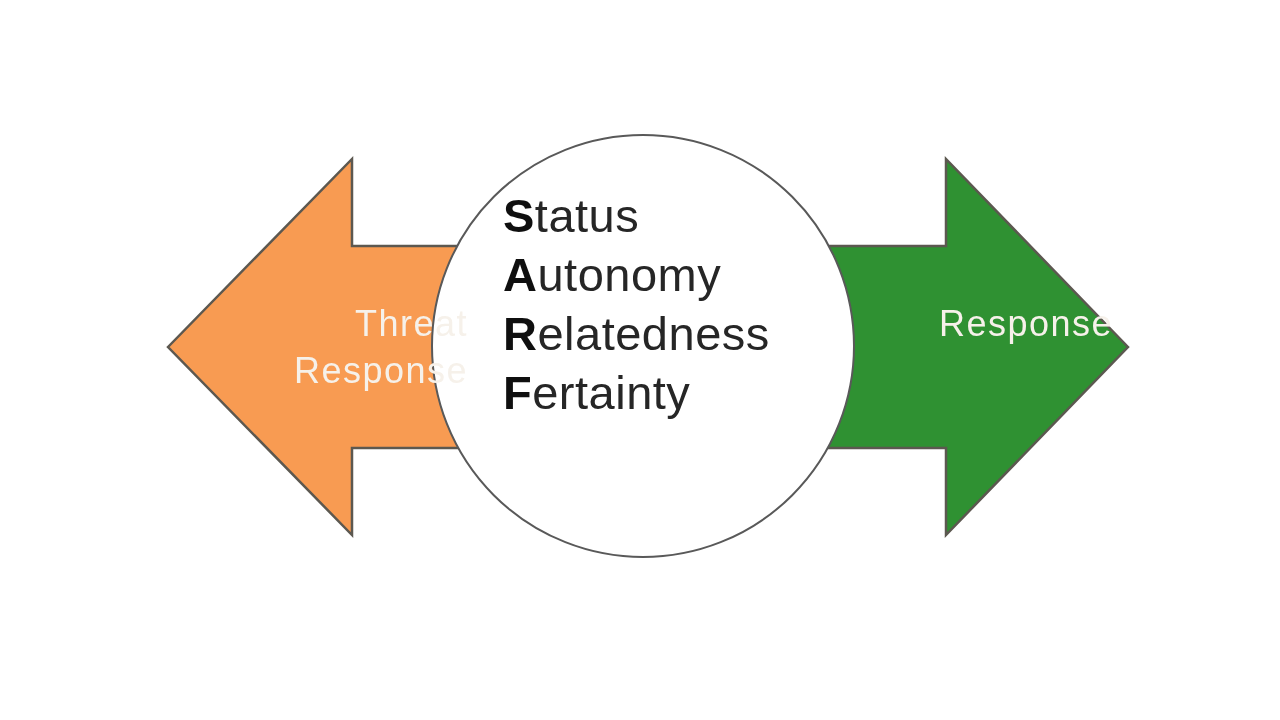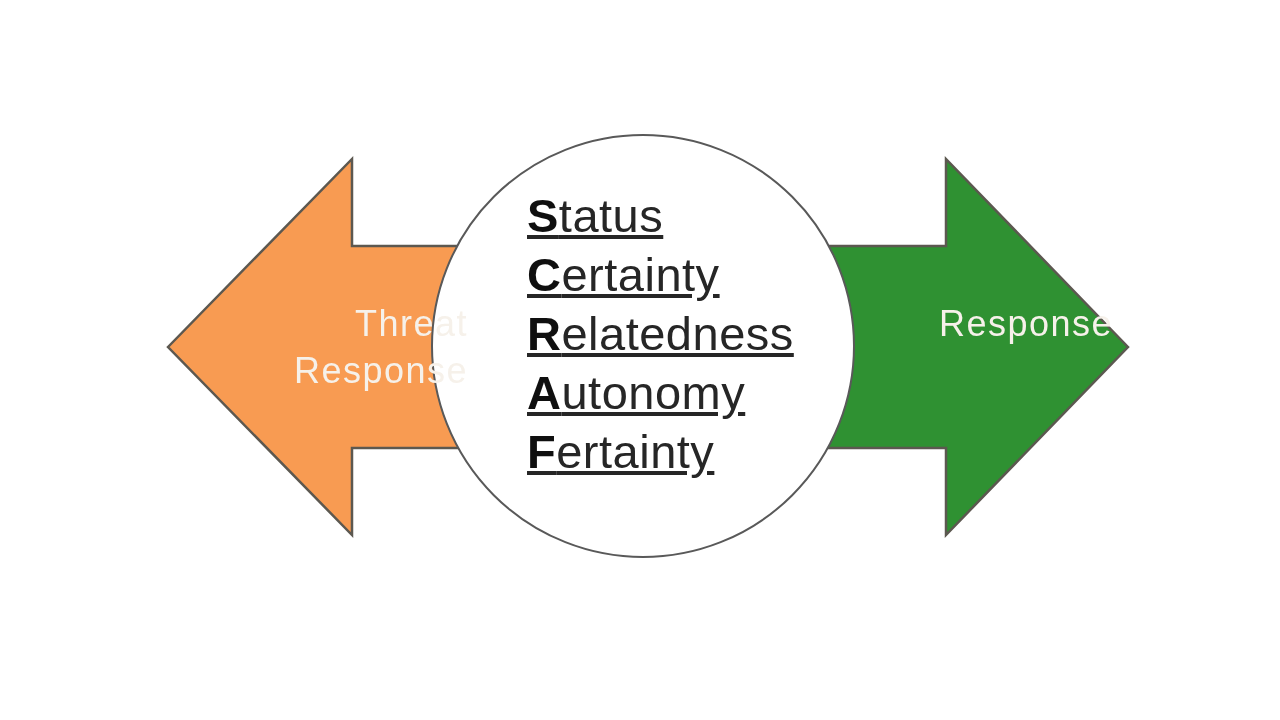--- a/index.html
+++ b/index.html
@@ -37,28 +37,27 @@
     font-size: 36px;
     line-height: 47px;
     font-weight: 400;
     letter-spacing: 1.5px;
     color: var(--arrow-label-text, #f6f1ea);
   }
   .arrow-label.threat { left: 168px; }
   .arrow-label.reward { left: 813px; }
   .scarf-list {
     position: absolute;
-    left: 527px;
+    left: 503px;
     top: 186px;
     font-size: 47px;
     line-height: 59px;
     letter-spacing: 0.5px;
     color: var(--scarf-text, #262626);
     white-space: nowrap;
-    text-decoration: underline;
   }
   .scarf-line .init {
     font-weight: 700;
     color: var(--scarf-initial-text, #0f0f0f);
   }
   .scarf-line .rest {
     font-weight: 400;
   }
 </style>
 </head>
@@ -76,19 +75,18 @@
     <div>Threat</div>
     <div>Response</div>
   </div>
 
   <div class="arrow-label reward">
     <div>Response</div>
   </div>
 
   <div class="scarf-list">
     <div class="scarf-line"><span class="init">S</span><span class="rest">tatus</span></div>
-    <div class="scarf-line"><span class="init">C</span><span class="rest">ertainty</span></div>
+    <div class="scarf-line"><span class="init">A</span><span class="rest">utonomy</span></div>
     <div class="scarf-line"><span class="init">R</span><span class="rest">elatedness</span></div>
-    <div class="scarf-line"><span class="init">A</span><span class="rest">utonomy</span></div>
     <div class="scarf-line"><span class="init">F</span><span class="rest">ertainty</span></div>
   </div>
 
 </div>
 
 </body></html>

